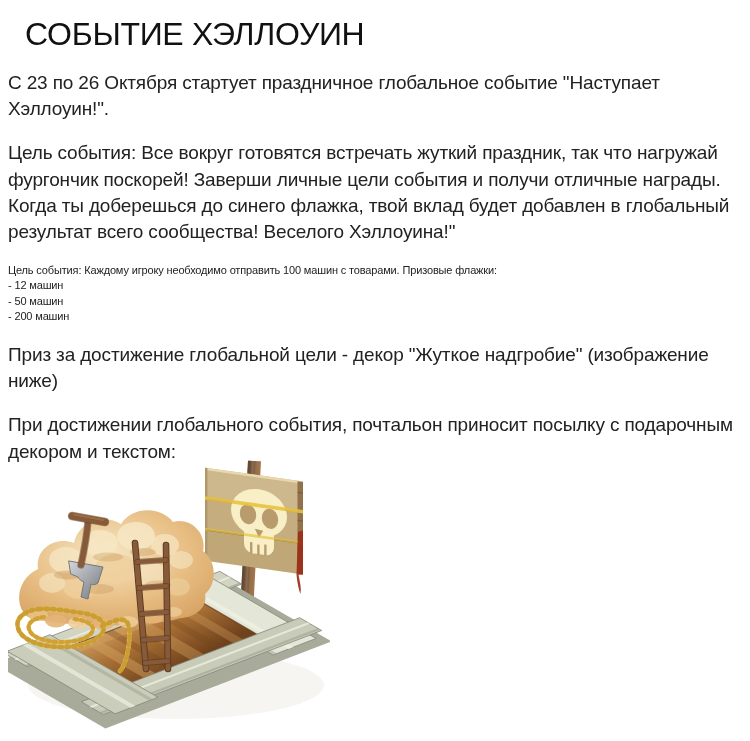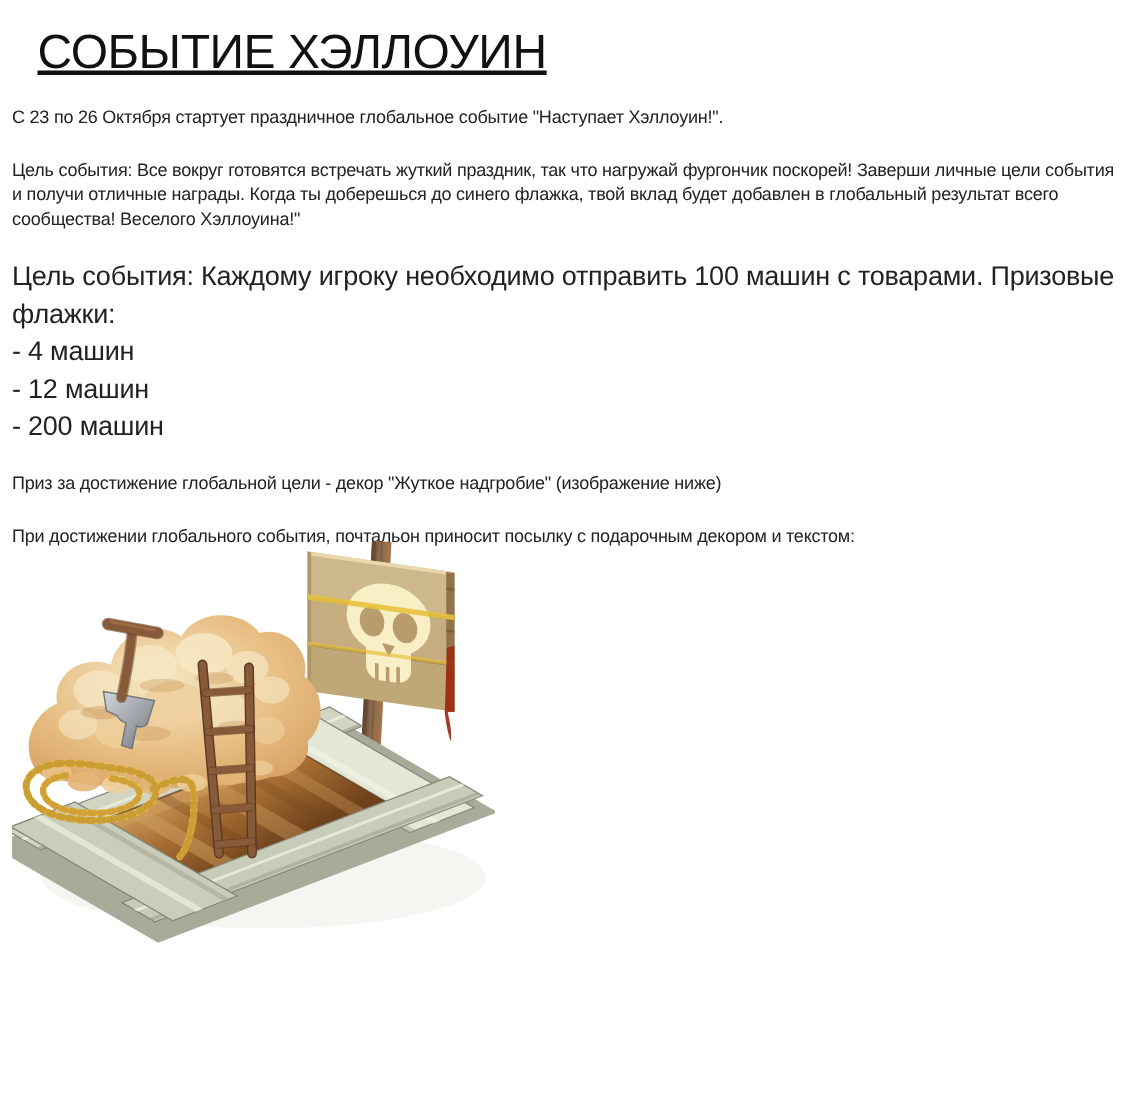--- a/index.html
+++ b/index.html
@@ -4,48 +4,48 @@
 <style>
   html,body{margin:0;padding:0;background:#ffffff;}
   body{
     width:750px;height:741px;overflow:hidden;
     font-family:"Liberation Sans","DejaVu Sans",sans-serif;
     color:#222;
   }
   .doc{padding:0 6px 0 8px;}
   h1.title{
     font-size:32px;line-height:1.25;font-weight:400;color:#111;
-    margin:14px 0 16px 17px;letter-spacing:-0.3px;text-decoration:underline;
+    margin:14px 0 16px 17px;letter-spacing:-0.3px;
   }
   .doc p{
-    font-size:12px;line-height:1.38;margin:0 0 18px 0;
+    font-size:19px;line-height:1.38;margin:0 0 18px 0;
     letter-spacing:-0.15px;color:#222;
   }
   .goal-block{margin:0 0 18px 0;}
   .goal-block div{
-    font-size:18px;line-height:1.38;letter-spacing:-0.15px;color:#222;
+    font-size:11px;line-height:1.38;letter-spacing:-0.15px;color:#222;
   }
   .illustration{margin:-26px 0 0 0;width:322px;}
   .illustration svg{display:block;}
 </style>
 </head>
 <body style="background: rgb(255, 255, 255);">
 
 <div class="doc">
 
   <h1 class="title">СОБЫТИЕ ХЭЛЛОУИН</h1>
 
   <p>С 23 по 26 Октября стартует праздничное глобальное событие "Наступает Хэллоуин!".</p>
 
   <p>Цель события: Все вокруг готовятся встречать жуткий праздник, так что нагружай фургончик поскорей! Заверши личные цели события и получи отличные награды. Когда ты доберешься до синего флажка, твой вклад будет добавлен в глобальный результат всего сообщества! Веселого Хэллоуина!"</p>
 
   <div class="goal-block">
     <div>Цель события: Каждому игроку необходимо отправить 100 машин с товарами. Призовые флажки:</div>
-    <div>- 4 машин</div>
     <div>- 12 машин</div>
+    <div>- 50 машин</div>
     <div>- 200 машин</div>
   </div>
 
 
   <p>Приз за достижение глобальной цели - декор "Жуткое надгробие" (изображение ниже)</p>
 
   <p>При достижении глобального события, почтальон приносит посылку с подарочным декором и текстом:</p>
 
 
   <div class="illustration">

